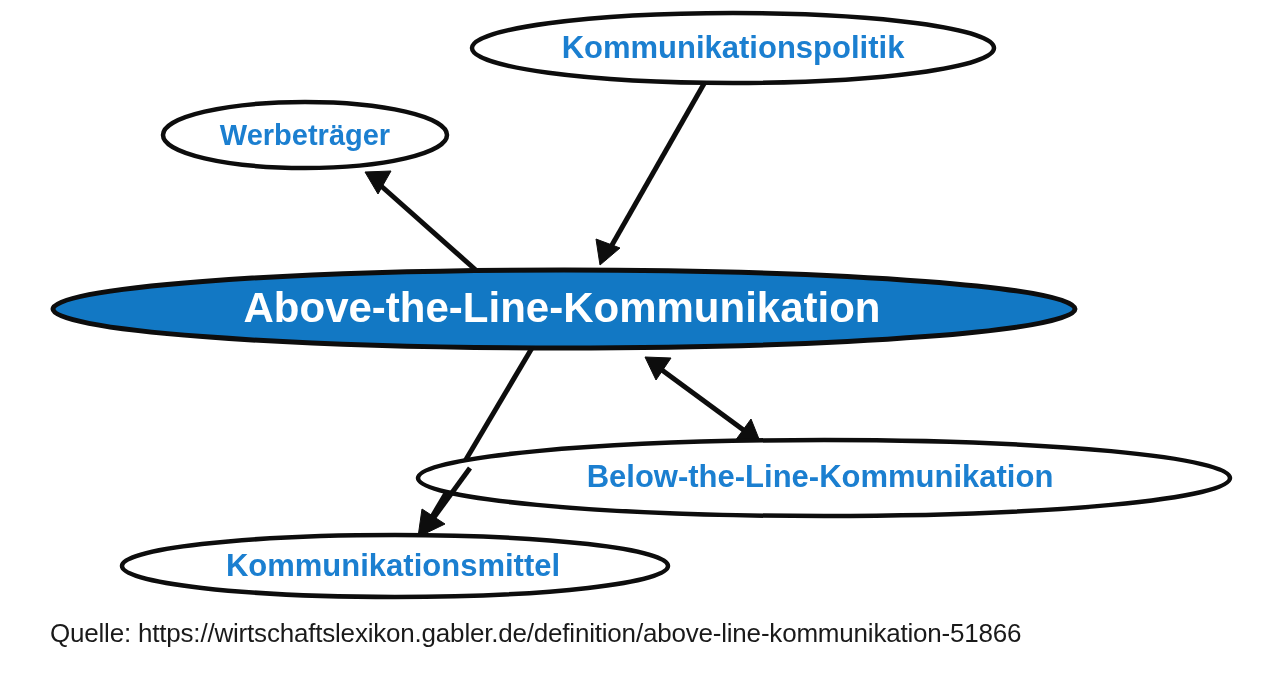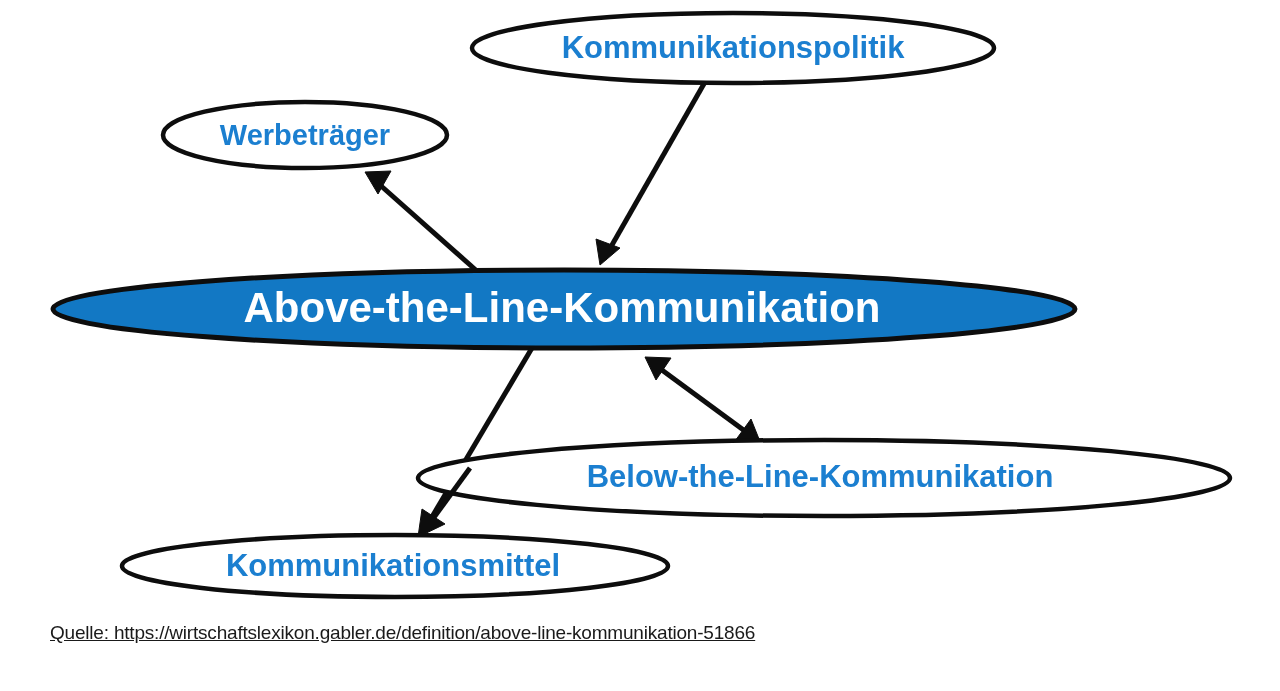--- a/index.html
+++ b/index.html
@@ -61,26 +61,25 @@
     fill: #ffffff;
     text-anchor: middle;
     dominant-baseline: middle;
   }
   .caption-text {
     position: absolute;
     left: 50px;
     top: 617px;
     width: 1200px;
     font-family: "Liberation Sans", sans-serif;
-    font-size: 19px;
+    font-size: 26px;
     line-height: 32px;
     color: #1a1a1a;
     white-space: nowrap;
     letter-spacing: -0.2px;
-    text-decoration: underline;
   }
 </style>
 </head>
 <body>
 
 <div id="stage">
 
   <svg id="diagram-svg" viewBox="0 0 1280 691">
 
     <g>

